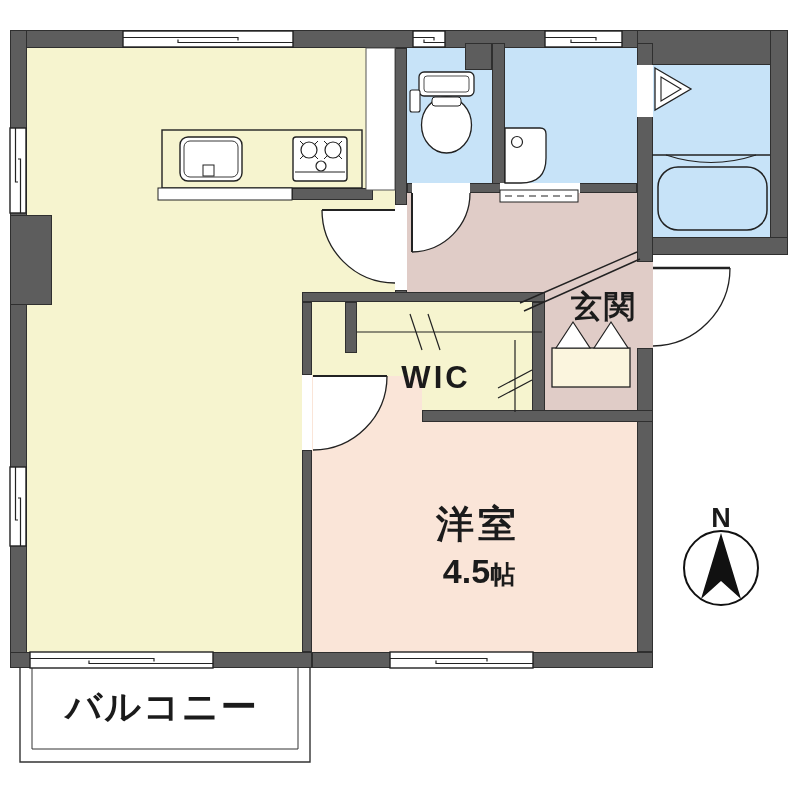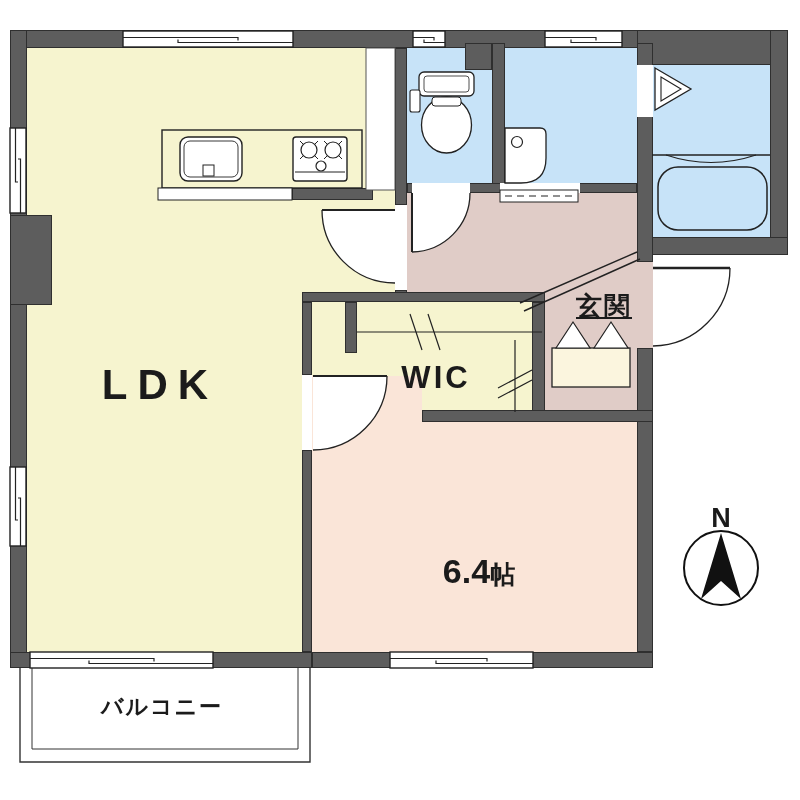--- a/index.html
+++ b/index.html
@@ -18,22 +18,22 @@
     position:absolute;transform:translate(-50%,-50%);
     color:#1b1b1b;font-weight:bold;white-space:nowrap;line-height:1;
   }
   .lbl-ldk{font-size:42px;letter-spacing:10px;}
   .lbl-area{font-size:36px;letter-spacing:1px;}
   .lbl-area .unit{font-size:26px;}
   .lbl-west{font-size:38px;letter-spacing:4px;}
   .lbl-area2{font-size:34px;}
   .lbl-area2 .unit{font-size:25px;}
   .lbl-wic{font-size:31px;letter-spacing:3px;}
-  .lbl-genkan{font-size:26px;letter-spacing:2px;text-decoration:underline;}
-  .lbl-balcony{font-size:22px;letter-spacing:2px;font-weight:bold;}
+  .lbl-genkan{font-size:31px;letter-spacing:2px;}
+  .lbl-balcony{font-size:36px;letter-spacing:2px;font-weight:bold;}
   .lbl-north{font-size:27px;}
   .ln{stroke:#222;fill:none;}
 </style>
 </head>
 <body>
 
 <div id="plan">
 
   <div class="floor floor-ldk" style="left:27px;top:48px;width:368px;height:254px;"></div>
   <div class="floor floor-ldk" style="left:27px;top:48px;width:275px;height:604px;"></div>
@@ -194,22 +194,22 @@
       <path class="ln" stroke-width="1.2" d="M357,332 H542 M410,314 L422,350 M428,314 L440,350"></path>
       <path class="ln" stroke-width="1.2" d="M515,340 V412 M498,388 L532,370 M498,398 L532,380"></path>
     </g>
 
     <g>
       <circle cx="721" cy="568" r="37" fill="#fff" stroke="#111" stroke-width="2"></circle>
       <polygon points="721,533 741,599 721,581 701,599" fill="#111"></polygon>
     </g>
   </svg>
 
-  <div class="lbl lbl-ldk" style="left:160px;top:385px;">LDK</div>
+  <div class="lbl lbl-west" style="left:478px;top:524px;">洋室</div>
   <div class="lbl lbl-area2" style="left:479px;top:571px;">
-    <span>6.4</span><span class="unit">帖</span>
+    <span>4.5</span><span class="unit">帖</span>
   </div>
   <div class="lbl lbl-wic" style="left:436px;top:377px;">WIC</div>
   <div class="lbl lbl-genkan" style="left:604px;top:306px;">玄関</div>
   <div class="lbl lbl-balcony" style="left:162px;top:707px;">バルコニー</div>
   <div class="lbl lbl-north" style="left:721px;top:518px;">N</div>
 
 </div>
 
 </body></html>

